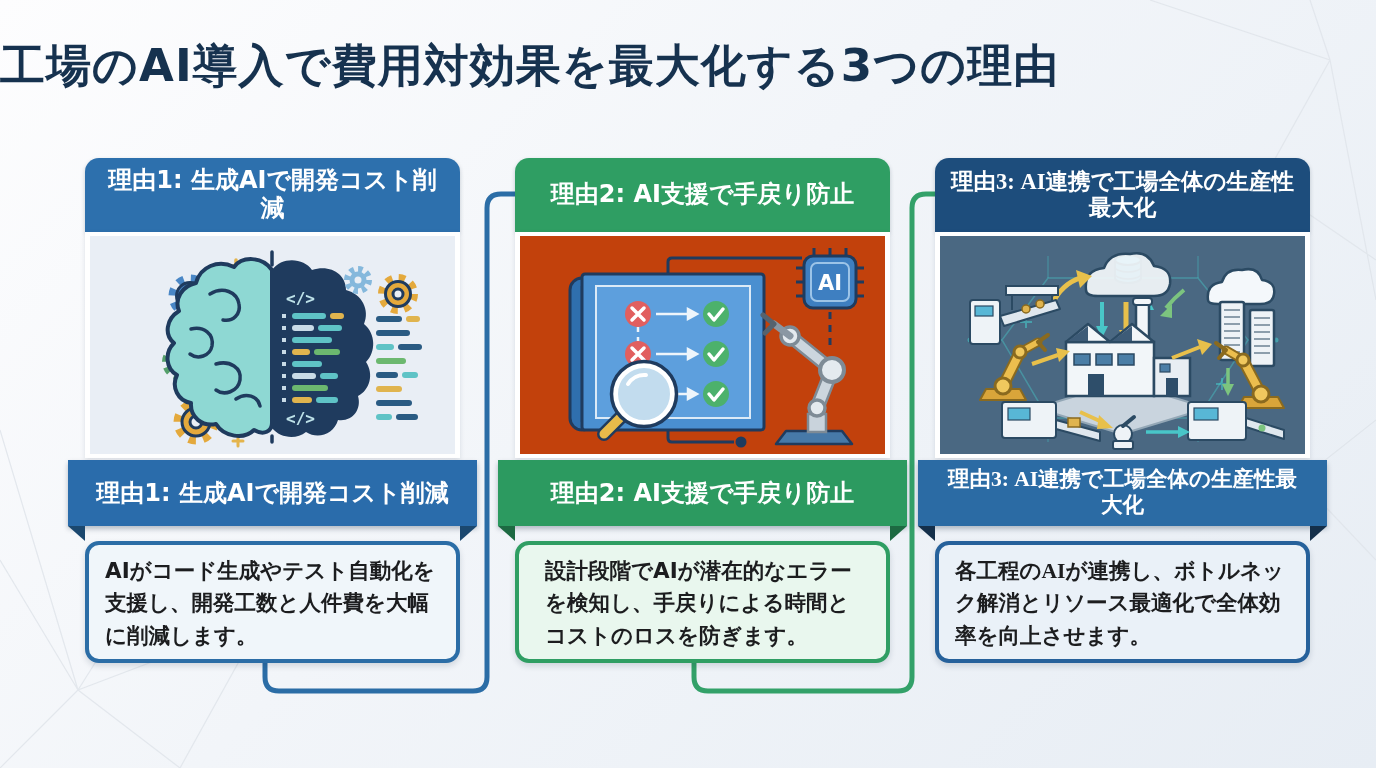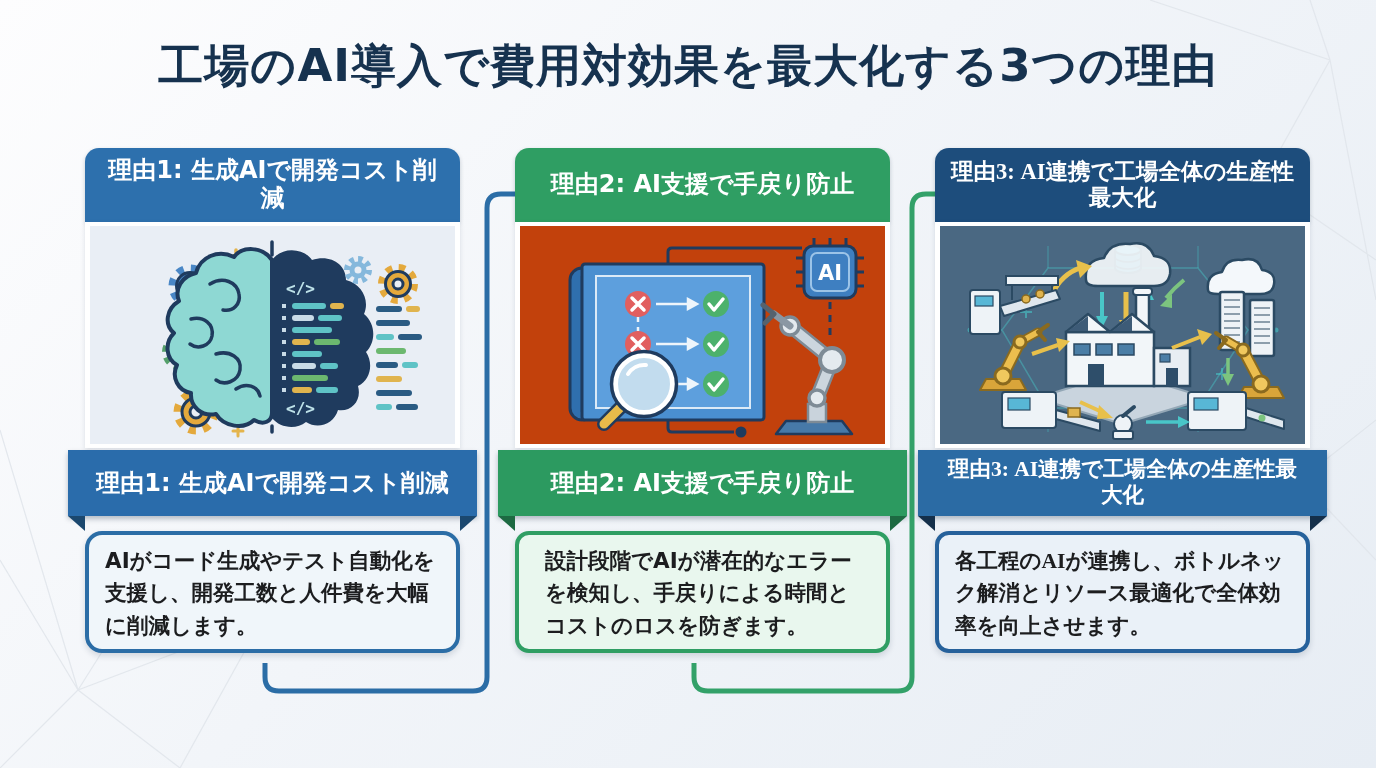--- a/index.html
+++ b/index.html
@@ -6,23 +6,23 @@
   html,body { width:1376px; height:768px; }
   body { font-family:"DejaVu Sans","Liberation Sans",sans-serif; }
   .page {
     position:relative; width:1376px; height:768px; overflow:hidden;
     background:linear-gradient(135deg,#fdfdfe 0%,#f2f5f9 45%,#e7edf4 100%);
   }
   .bg-pattern { position:absolute; inset:0; z-index:0; }
   .connector-layer { position:absolute; inset:0; z-index:1; }
   .page-title {
     position:absolute; top:36px; left:0; width:100%; z-index:2;
-    text-align:center; font-size:45px; font-weight:800; letter-spacing:1px;
-  }
-  .col { position:absolute; top:148px; width:375px; z-index:3; }
+    font-size:45px; font-weight:800; letter-spacing:1px;
+  }
+  .col { position:absolute; top:158px; width:375px; z-index:3; }
   .col-1 { left:85px; }
   .col-2 { left:515px; }
   .col-3 { left:935px;font-family:Liberation Serif, serif; }
   .col-header {
     height:74px; display:flex; align-items:center; justify-content:center;
     border-radius:14px 14px 0 0; color:#fff; font-weight:700; font-size:24px;
     text-align:center; line-height:1.15; padding:0 12px;
     box-shadow:0 2px 4px rgba(15,35,60,.22);
   }
   .col-3 .col-header { font-size:22.5px; }
@@ -151,21 +151,21 @@
             <circle cx="308" cy="58" r="5" fill="#e9eef5" stroke="#1f3b5e" stroke-width="3"></circle>
           </g>
         </svg>
       </div>
     </div>
     <div class="ribbon" style="background-color: rgb(42, 108, 171);">
       <span>理由1: 生成AIで開発コスト削減</span>
       <div class="fold fold-l" style="background-color: rgb(27, 72, 111);"></div>
       <div class="fold fold-r" style="background-color: rgb(27, 72, 111);"></div>
     </div>
-    <div class="desc-box" style="background-color: rgb(240, 246, 250); border-color: rgb(43, 109, 166); border-radius: 17px;">AIがコード生成やテスト自動化を支援し、開発工数と人件費を大幅に削減します。</div>
+    <div class="desc-box" style="background-color: rgb(240, 246, 250); border-color: rgb(43, 109, 166);">AIがコード生成やテスト自動化を支援し、開発工数と人件費を大幅に削減します。</div>
   </div>
 
   <div class="col col-2">
     <div class="col-header" style="background-color: rgb(47, 158, 99);">理由2: AI支援で手戻り防止</div>
     <div class="panel-wrap">
       <div class="panel" style="background-color: #c2410c;">
         <svg viewBox="0 0 365 218">
           <path d="M148,46 V26 Q148,22 152,22 H282" stroke="#1f3b5e" stroke-width="3" fill="none"></path>
           <path d="M148,192 V202 Q148,206 152,206 H214" stroke="#1f3b5e" stroke-width="3" fill="none"></path>
           <circle cx="221" cy="206" r="5.5" fill="#1f3b5e"></circle>

